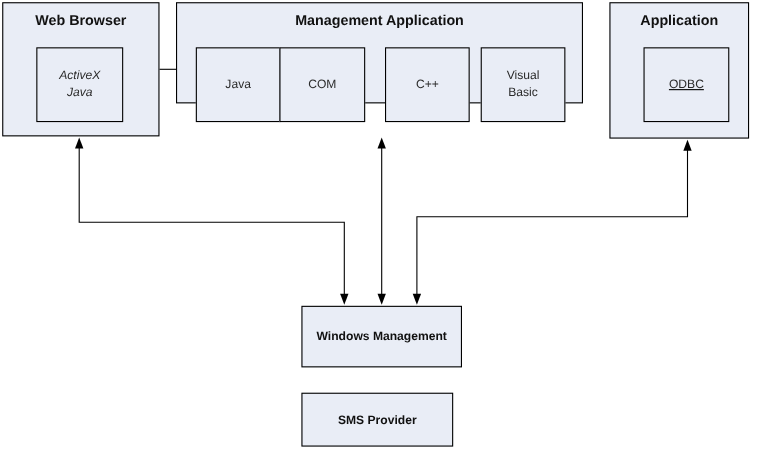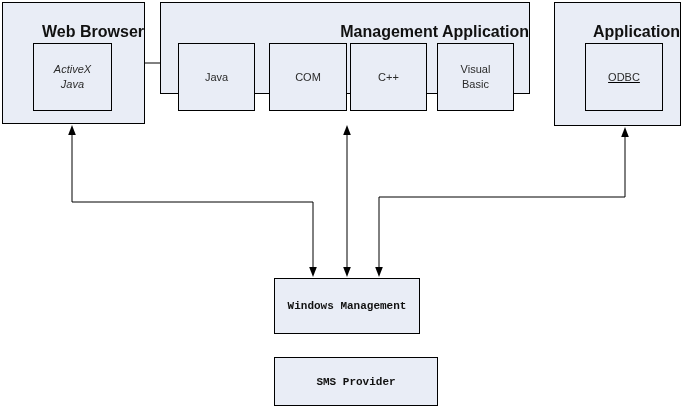--- a/index.html
+++ b/index.html
@@ -19,44 +19,43 @@
     background: var(--background);
     overflow: hidden;
   }
   .box {
     position: absolute;
     background: var(--box-fill);
     border: 1px solid var(--box-border);
   }
   .outer-box .box-title {
     display: block;
-    text-align: right;
-    padding-top: 20px;
-    font-size: 16px;
+    text-align: center;
+    padding-top: 8px;
+    font-size: 13px;
     font-weight: bold;
     color: var(--text);
   }
   .inner-box, .plain-box {
     display: flex;
     align-items: center;
     justify-content: center;
   }
   .inner-box .box-label {
     font-size: 11px;
     color: #2b2b2b;
     text-align: center;
     white-space: pre-line;
     line-height: 1.35;
   }
   .plain-box .box-title {
     font-size: 11px;
     font-weight: bold;
     color: var(--text);
     text-align: center;
-    font-family: Liberation Mono, monospace;
   }
   .connector-layer {
     position: absolute;
     left: 0; top: 0;
     width: 697px;
     height: 414px;
     pointer-events: none;
   }
   .connector-line {
     stroke: var(--connector);
@@ -80,21 +79,21 @@
     <span class="box-label">ActiveX
 Java</span>
   </div>
 
   <div class="box outer-box" style="left:160px; top:2px; width:370px; height:92px;">
     <span class="box-title">Management Application</span>
   </div>
   <div class="box inner-box" style="left:178px; top:43px; width:77px; height:68px;">
     <span class="box-label">Java</span>
   </div>
-  <div class="box inner-box" style="left:269px; top:43px; width:78px; height:68px;">
+  <div class="box inner-box" style="left:254px; top:43px; width:78px; height:68px;">
     <span class="box-label">COM</span>
   </div>
   <div class="box inner-box" style="left:350px; top:43px; width:77px; height:68px;">
     <span class="box-label">C++</span>
   </div>
   <div class="box inner-box" style="left:437px; top:43px; width:77px; height:68px;">
     <span class="box-label">Visual
 Basic</span>
   </div>
 
@@ -102,21 +101,21 @@
     <span class="box-title">Application</span>
   </div>
   <div class="box inner-box" style="left:585px; top:43px; width:78px; height:68px;text-decoration:underline;">
     <span class="box-label">ODBC</span>
   </div>
 
   <div class="box plain-box" style="left:274px; top:278px; width:146px; height:56px;">
     <span class="box-title">Windows Management</span>
   </div>
 
-  <div class="box plain-box" style="left:274px; top:357px; width:164px; height:49px;">
+  <div class="box plain-box" style="left:274px; top:357px; width:138px; height:49px;">
     <span class="box-title">SMS Provider</span>
   </div>
 
   <svg class="connector-layer" viewBox="0 0 697 414">
 
     <line class="connector-line" x1="145" y1="63" x2="160" y2="63"></line>
 
     <g>
       <polygon class="arrow-head" points="72,125 68.2,135 75.8,135"></polygon>
       <path class="connector-line" d="M72,134 L72,202 L313,202 L313,269"></path>

